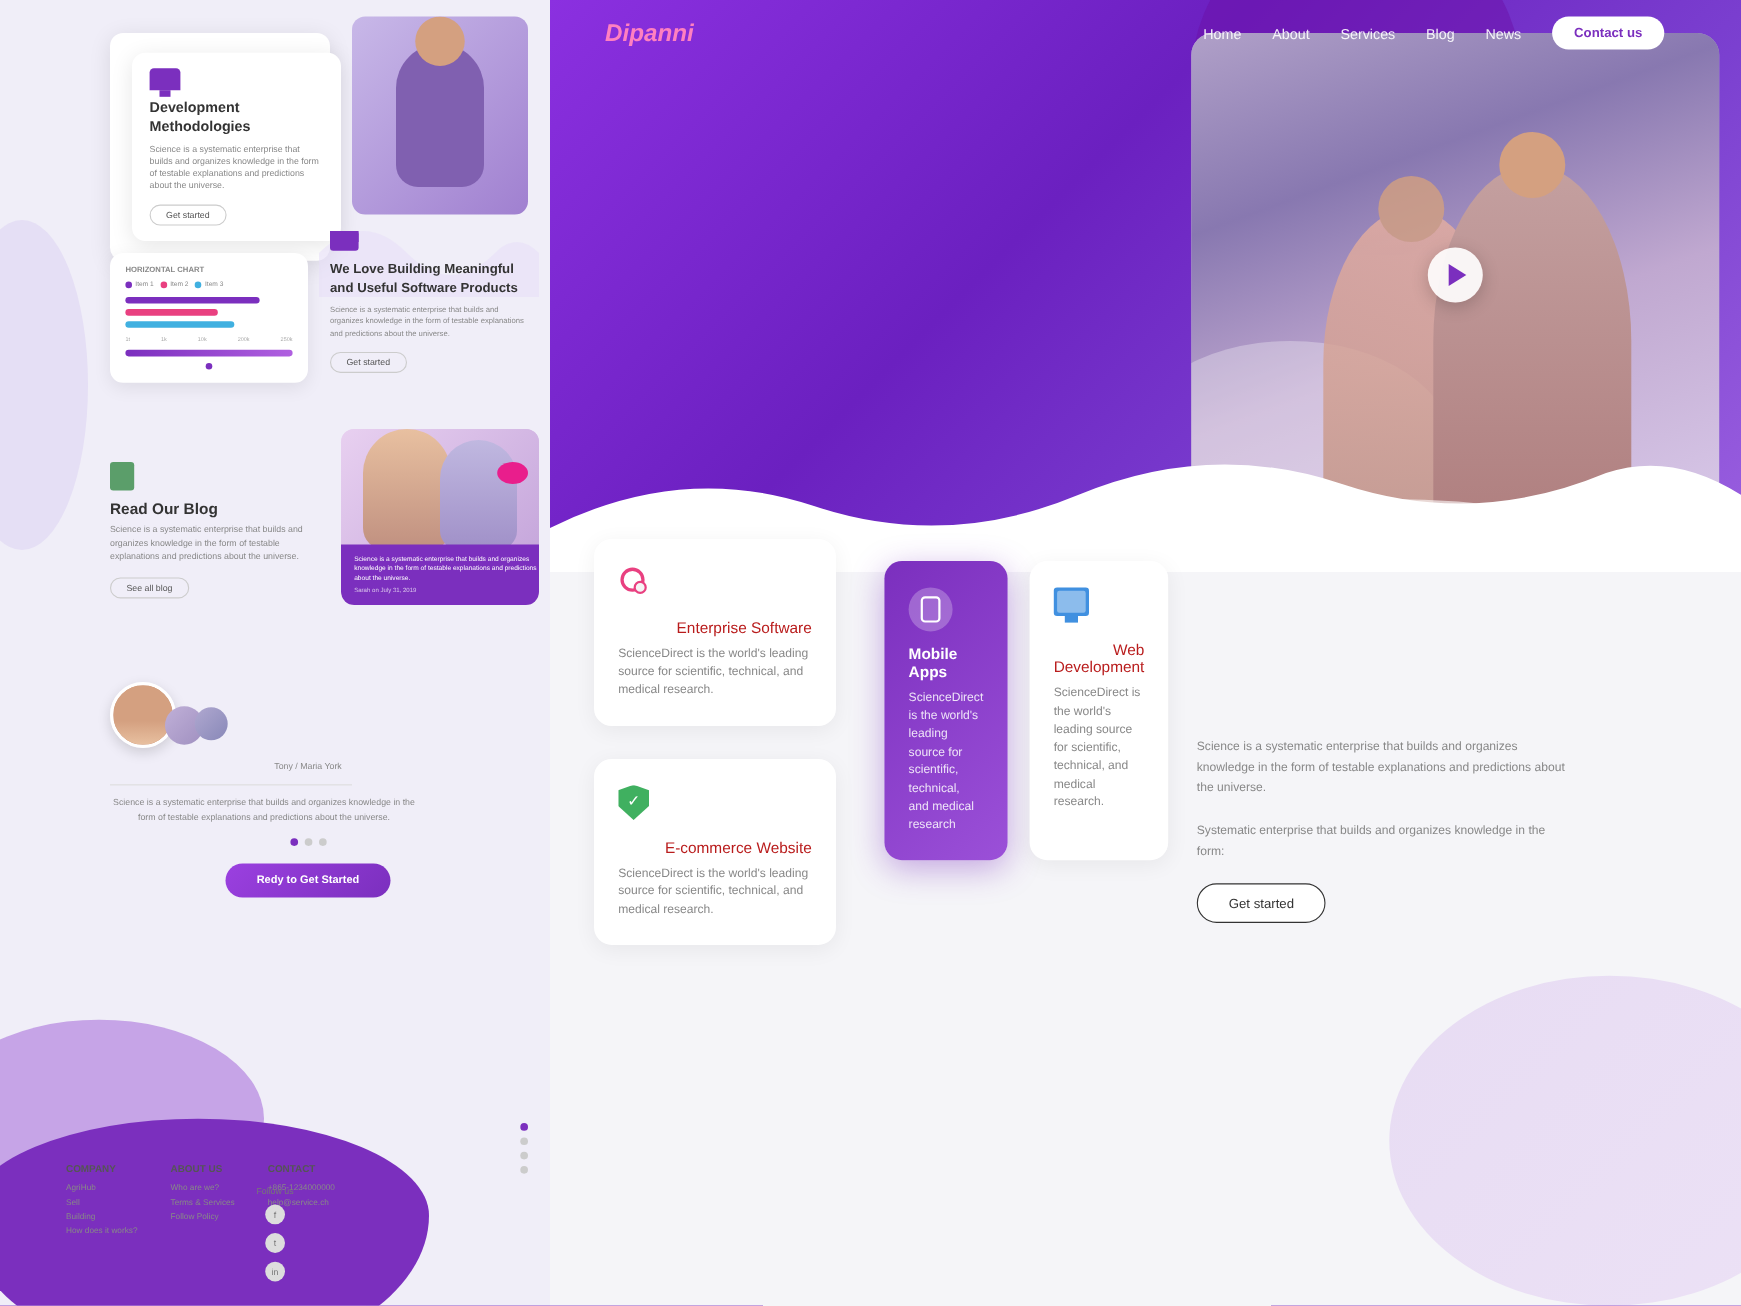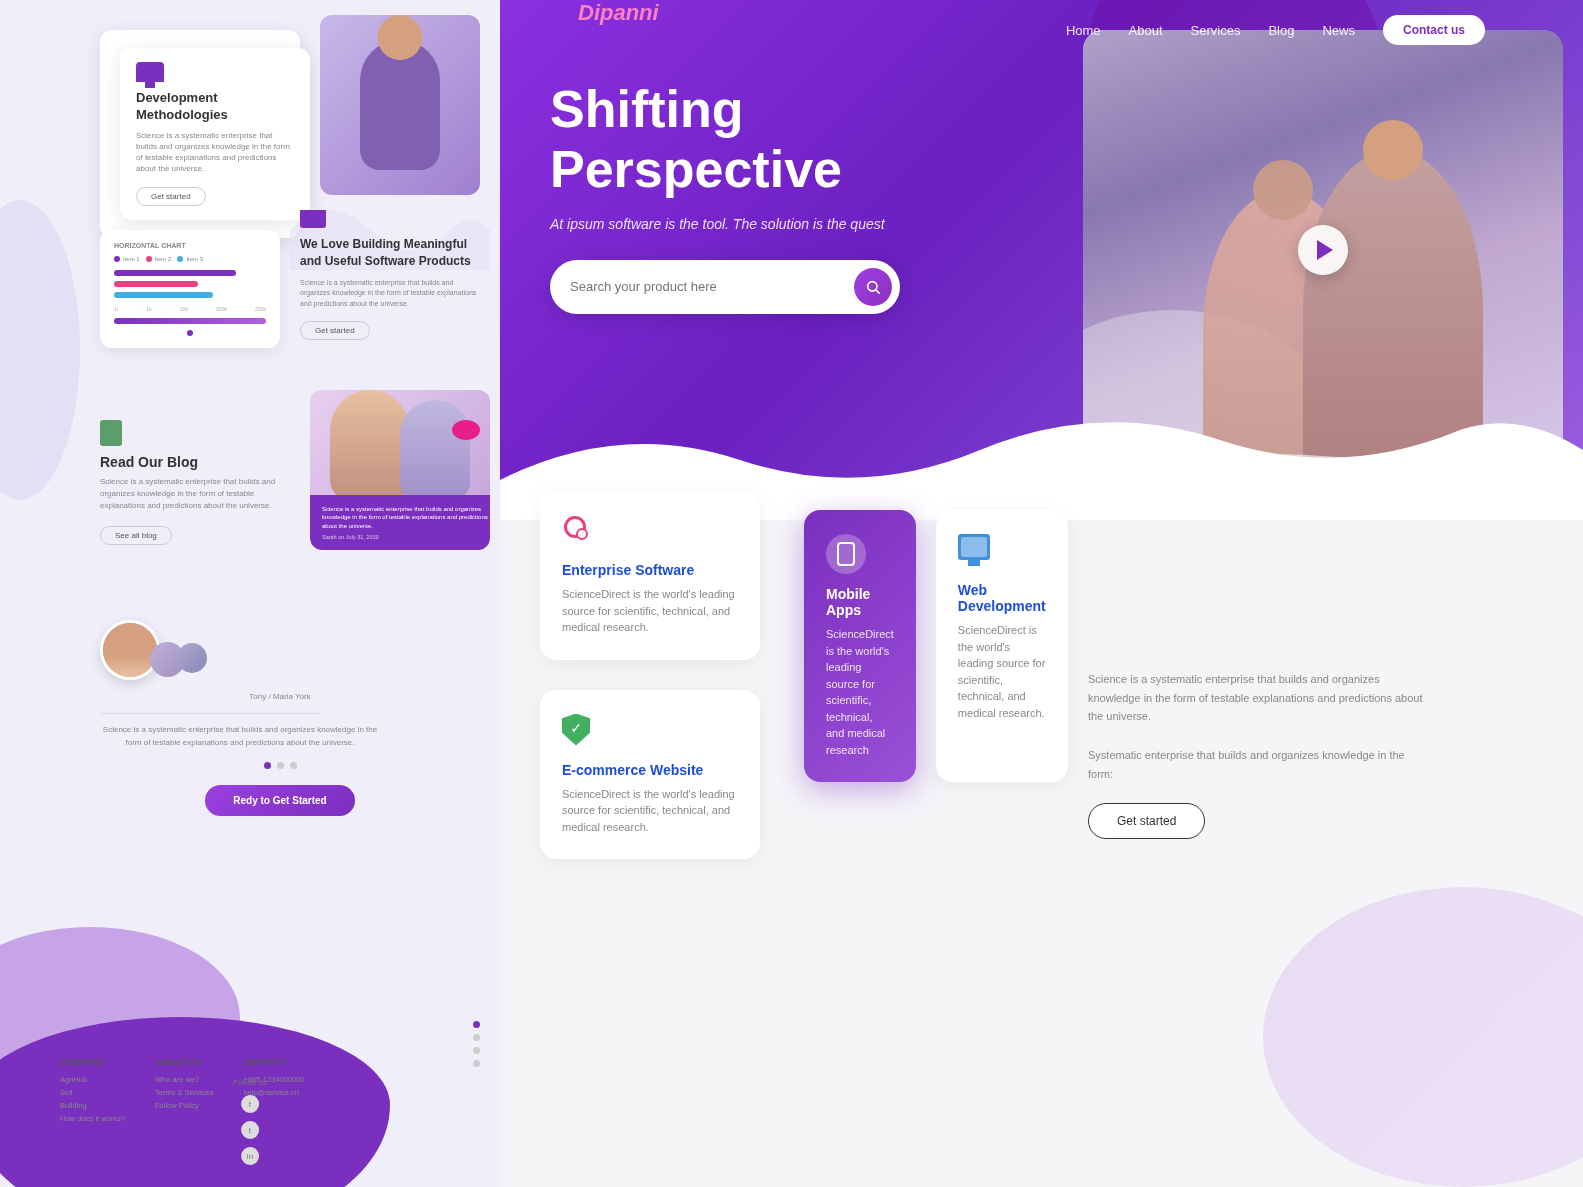--- a/index.html
+++ b/index.html
@@ -492,21 +492,22 @@
     }
 
     
     .navbar {
       position: absolute;
       top: 0;
       left: 0;
       right: 0;
       height: 60px;
       display: flex;
-      padding: 0 78px;
+      align-items: center;
+      padding: 0 50px;
       z-index: 10;
     }
     .logo {
       font-size: 22px;
       font-weight: 700;
       color: #FF80C0;
       font-style: italic;
       flex: 0 0 auto;
       margin-right: 40px;
     }
@@ -720,23 +721,24 @@
       width: 220px;
     }
     .service-icon {
       width: 36px;
       height: 36px;
       margin-bottom: 12px;
       position: relative;
     }
     .service-card h3 {
       font-size: 14px;
-      font-weight: 700;
-      color: #1d4ed8;
+      font-weight: 400;
+      color: #b91c1c;
       margin-bottom: 8px;
+      text-align: right;
     }
     .service-card p {
       font-size: 11px;
       color: #888;
       line-height: 1.5;
     }
     .gear-main {
       width: 22px;
       height: 22px;
       border: 3px solid #E94080;
@@ -1099,36 +1101,20 @@
         <div class="nav-links">
           <a class="nav-link">Home</a>
           <a class="nav-link">About</a>
           <a class="nav-link">Services</a>
           <a class="nav-link">Blog</a>
           <a class="nav-link">News</a>
           <button class="btn-contact">Contact us</button>
         </div>
       </nav>
 
-      <div class="hero-content">
-        <h1>
-          <span>Shifting</span><br>
-          <span>Perspective</span>
-        </h1>
-        <p class="hero-subtitle">At ipsum software is the tool. The solution is the quest</p>
-        <div class="search-bar">
-          <input type="text" class="search-input" placeholder="Search your product here" style="">
-          <button class="search-btn">
-            <svg viewBox="0 0 24 24">
-              <circle cx="11" cy="11" r="7"></circle>
-              <line x1="16.5" y1="16.5" x2="22" y2="22"></line>
-            </svg>
-          </button>
-        </div>
-      </div>
 
       <div class="hero-image-container">
         <div class="hero-people-bg">
           <div class="hero-blob-overlay"></div>
 
           <div class="hero-person-2">
             <div class="hero-person-head-1"></div>
           </div>
 
           <div class="hero-person-1">

